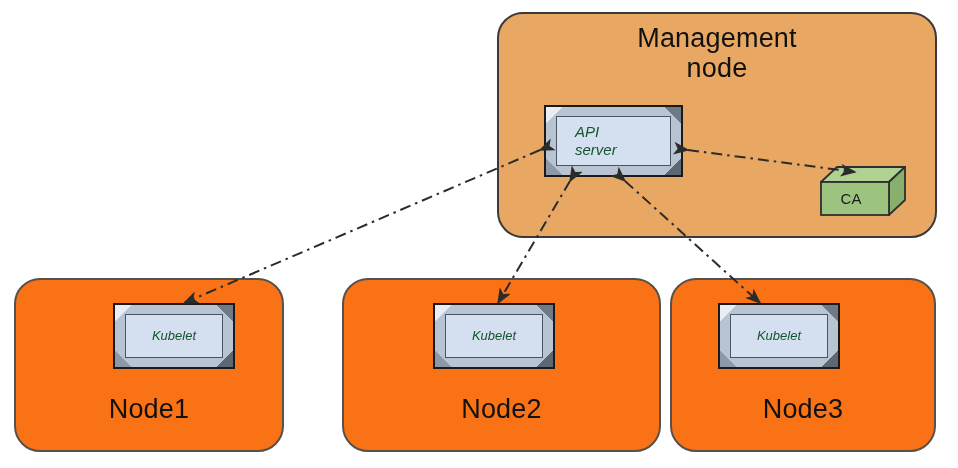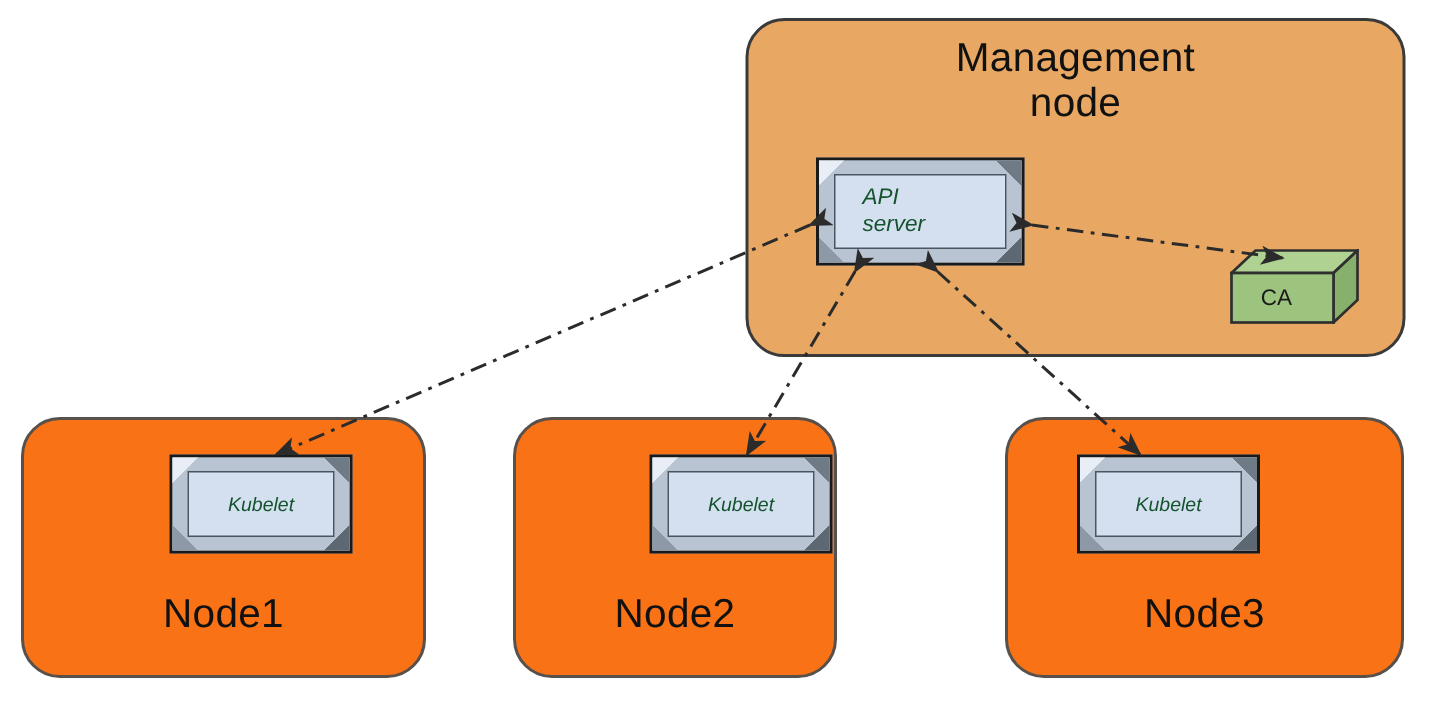--- a/index.html
+++ b/index.html
@@ -61,21 +61,21 @@
     top: 278px;
     height: 174px;
     background: #f97316;
     border-color: #58504a;
   }
   .worker-node .group-title {
     top: 114px;
     font-size: 27px;
   }
   #node-1 { left: 14px;  width: 270px; }
-  #node-2 { left: 342px; width: 216px; }
+  #node-2 { left: 342px; width: 319px; }
   #node-3 { left: 670px; width: 266px; }
 
   
   .bevel-box {
     position: absolute;
     box-sizing: border-box;
     border: 2px solid #1a1a1a;
     background: #9aa3ad;
     z-index: 3;
   }

